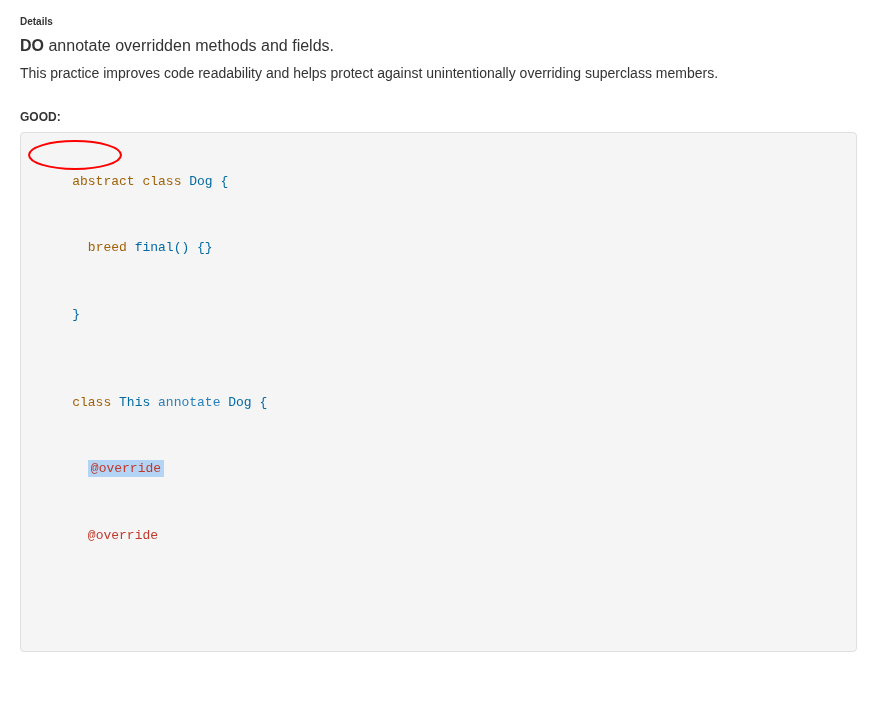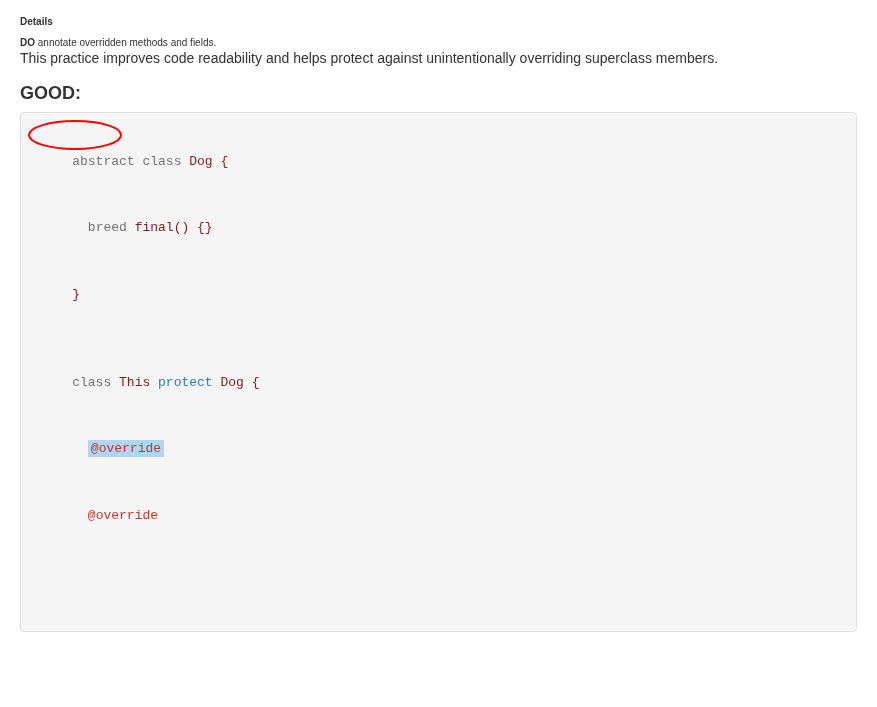--- a/index.html
+++ b/index.html
@@ -10,56 +10,57 @@
       background: #fff;
       padding: 16px 20px;
       width: 877px;
     }
     h3.section-title {
       font-size: 10px;
       font-weight: bold;
       margin-bottom: 10px;
     }
     .do-text {
-      font-size: 10px;
+      margin-bottom: 8px;
+      font-size: 16px;
     }
     .do-text strong {
       font-weight: bold;
     }
     .description {
-      margin-bottom: 14px;
+      margin-bottom: 26px;
       font-size: 14px;
       line-height: 1.5;
     }
     .label {
       font-weight: bold;
-      font-size: 18px;
+      font-size: 12px;
       margin-bottom: 8px;
     }
     .code-block {
       background: #f5f5f5;
       border: 1px solid #e0e0e0;
       border-radius: 4px;
       padding: 16px 20px;
       margin-bottom: 20px;
       font-family: 'Courier New', Courier, monospace;
       font-size: 13px;
       line-height: 1.7;
       position: relative;
     }
     .code-line {
       display: block;
       white-space: pre;
     }
     
-    .kw { color: #737373; } 
+    .kw { color: #a16207; } 
     .kw-blue { color: #2980b9; } 
     .annotation { color: #c0392b; } 
     .string-val { color: #c0392b; } 
-    .plain { color: #7f1d1d; }
+    .plain { color: #0369a1; }
   </style>
 </head>
 <body>
 
 <h3 class="section-title">Details</h3>
 
 <p class="do-text">
   <strong>DO</strong>
   <span>annotate overridden methods and fields.</span>
 </p>
@@ -78,21 +79,21 @@
     <span class="kw">abstract</span><span class="plain"> </span><span class="kw">class</span><span class="plain"> Dog {</span>
   </span>
   <span class="code-line">
     <span class="plain">  </span><span class="kw">breed</span><span class="plain"> final() {}</span>
   </span>
   <span class="code-line">
     <span class="plain">}</span>
   </span>
   <span class="code-line">&nbsp;</span>
   <span class="code-line">
-    <span class="kw">class</span><span class="plain"> This </span><span class="kw-blue">protect</span><span class="plain"> Dog {</span>
+    <span class="kw">class</span><span class="plain"> This </span><span class="kw-blue">annotate</span><span class="plain"> Dog {</span>
   </span>
   <span class="code-line">
     <span class="plain">  </span><span class="annotation" style="background:#b3d4f5;padding:1px 3px;">@override</span>
   </span>
   <span class="code-line">
     <span class="plain">  </span><span class="annotation">@override</span>
   </span>
   <span class="code-line">
     
   </span>

